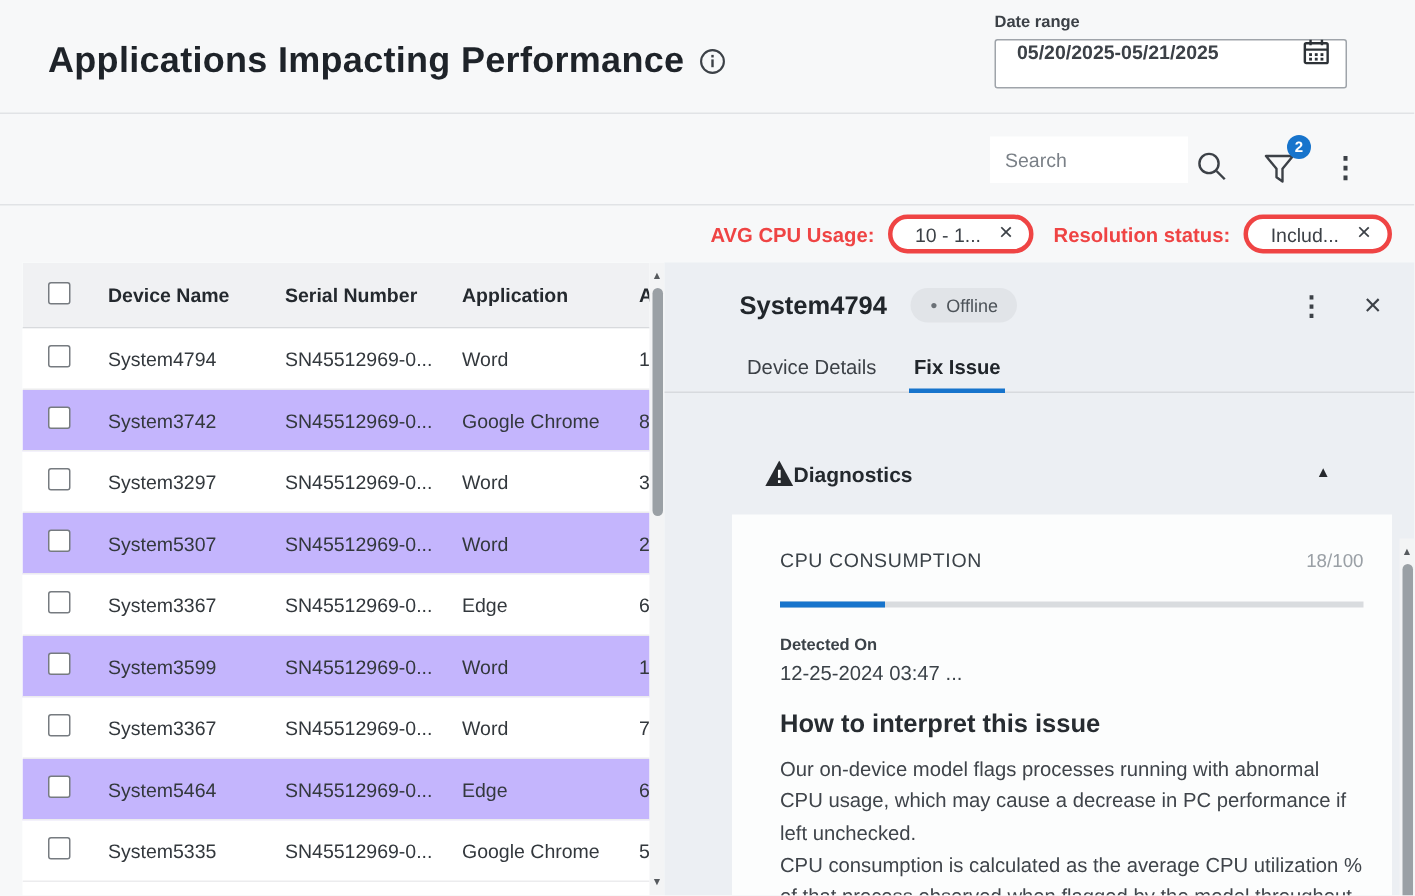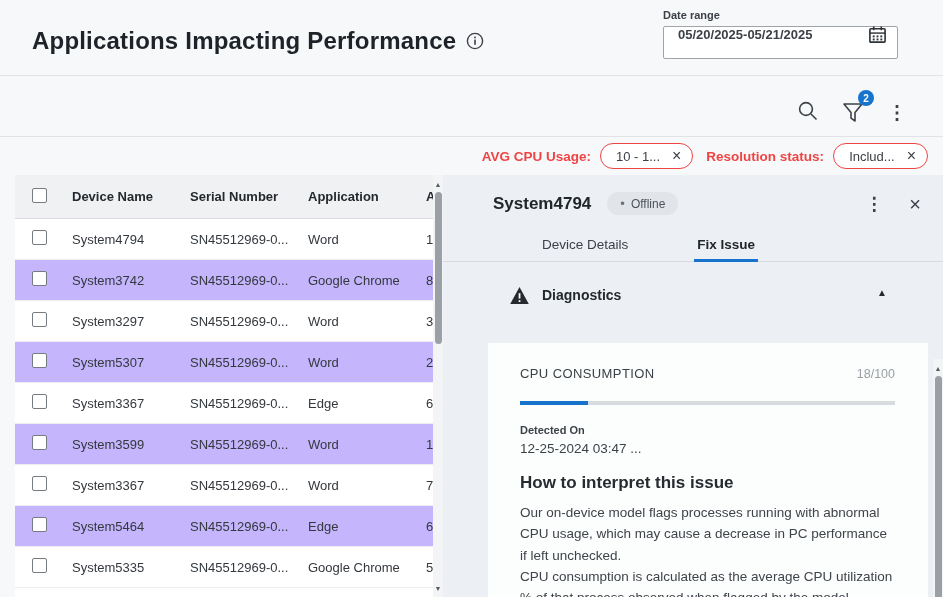--- a/index.html
+++ b/index.html
@@ -29,21 +29,21 @@
   .search-btn { left: 795px; top: 22px; width: 26px; height: 26px; }
   .filter-btn { left: 840px; top: 98px; width: 26px; height: 30px; top: 22px; }
   .filter-badge { position: absolute; top: -8px; right: -8px; width: 16px; height: 16px; border-radius: 50%;
     background: #1774cc; color: #fff; font-size: 10px; font-weight: 700; display: flex; align-items: center; justify-content: center; }
   .kebab-btn { left: 886px; top: 22px; width: 22px; height: 28px; font-size: 19px; color: #3c4147; font-weight: 700; letter-spacing: 0; }
 
   
   .chips-row { position: absolute; top: 137px; left: 0; right: 0; height: 38px;
     display: flex; align-items: center; justify-content: flex-end; gap: 9px; padding-right: 15px; }
   .chip-label { font-size: 13.5px; font-weight: 700; color: #ef4444; }
-  .chip { height: 26px; background: #fff; border: 1px solid #ef4444; border-radius: 14px;
+  .chip { height: 26px; background: #fff; border: 3px solid #ef4444; border-radius: 14px;
     display: flex; align-items: center; gap: 12px; padding: 0 11px 0 15px; font-size: 13px; color: #3c4147; cursor: pointer; }
   .chip-x { font-size: 16px; line-height: 1; color: #3c4147; cursor: pointer; }
 
   
   .table-wrap { position: absolute; left: 15px; top: 175px; width: 428px; bottom: 0; background: #fff; }
   .table-clip { position: absolute; left: 0; top: 0; width: 418px; bottom: 0; overflow: hidden; }
   .trow { display: flex; width: 530px; align-items: center; }
   .thead-row { height: 44px; background: #f0f1f3; border-bottom: 1px solid #d8dadd;
     font-size: 13px; font-weight: 700; color: #24292e; }
   .trow.data { height: 41px; background: #fff; border-bottom: 1px solid #ececee; font-size: 13px; color: #33383d; cursor: pointer; }
@@ -70,31 +70,31 @@
   .panel { position: absolute; left: 443px; top: 175px; right: 0; bottom: 0; background: #eceff3; }
   .panel-header { display: flex; align-items: center; padding: 17px 18px 0 50px; gap: 16px; }
   .panel-title { font-size: 17px; font-weight: 700; color: #21262b; }
   .status-pill { background: #e1e4e8; border-radius: 12px; height: 23px; padding: 0 13px;
     display: flex; align-items: center; gap: 6px; font-size: 12px; color: #4d5359; }
   .status-dot { font-size: 13px; color: #6b7177; line-height: 1; }
   .panel-kebab { margin-left: auto; font-size: 18px; font-weight: 700; color: #3c4147; cursor: pointer; padding: 0 6px; }
   .panel-close { font-size: 20px; color: #3c4147; cursor: pointer; padding: 0 4px; line-height: 1; }
 
   .tabs { display: flex; gap: 25px; padding-left: 55px; border-bottom: 1px solid #d7dade; margin-top: 12px; height: 35px; }
-  .tab { position: relative; font-size: 13.5px; color: #3c4147; display: flex; align-items: center; cursor: pointer; margin-left: 44px; }
+  .tab { position: relative; font-size: 13.5px; color: #3c4147; display: flex; align-items: center; cursor: pointer; }
   .tab.active { font-weight: 700; color: #21262b; }
   .tab.active::after { content: ""; position: absolute; left: -3px; right: -3px; bottom: -1px; height: 3px; background: #1774cc; }
 
   .panel-content { position: absolute; top: 92px; left: 0; right: 0; bottom: 0; overflow: hidden; }
-  .diag-row { display: flex; align-items: flex-start; gap: 13px; margin: 20px 56px 0 67px; cursor: pointer; }
+  .diag-row { display: flex; align-items: center; margin: 40px 56px 0 67px; cursor: pointer; }
   .diag-title { font-size: 14px; font-weight: 600; color: #24292e; }
   .diag-caret { margin-left: auto; font-size: 10px; color: #26292d; cursor: pointer; }
 
   .card { position: absolute; left: 45px; right: 15px; top: 76px; bottom: 0; background: #fcfdfd;
-    padding: 23px 33px 0 32px; }
+    padding: 23px 19px 0 32px; }
   .metric-row { display: flex; justify-content: space-between; align-items: center; }
   .metric-name { font-size: 13px; letter-spacing: 0.4px; color: #3b4248; }
   .metric-score { font-size: 12.5px; color: #9aa0a6; }
   .progress { margin-top: 20px; height: 4px; background: #d9dcdf; }
   .progress-fill { height: 100%; background: #1774cc; }
   .detected-label { margin-top: 19px; font-size: 11px; font-weight: 700; color: #3b4248; }
   .detected-value { margin-top: 5px; font-size: 13.5px; color: #3b4248; }
   .interpret-title { margin: 17px 0 9px 0; font-size: 17px; font-weight: 600; color: #272c31; }
   .interpret-text { margin: 0; font-size: 13.5px; line-height: 1.58; color: #3f444a; }
 
@@ -135,20 +135,21 @@
               <rect x="9" y="14.2" width="2" height="2"></rect>
               <rect x="13" y="14.2" width="2" height="2"></rect>
           </g>
         </svg>
       </span>
     </div>
   </div>
 </header>
 
 <div class="toolbar">
+  <input class="search-input" type="text" placeholder="Search" style="">
   <span class="icon-btn search-btn">
     <svg class="stroke-icon" width="24" height="24" viewBox="0 0 24 24">
       <circle cx="10" cy="10" r="6.4"></circle>
       <line x1="15" y1="15" x2="20.5" y2="20.5"></line>
     </svg>
   </span>
   <span class="icon-btn filter-btn" style="position:absolute;">
     <svg class="stroke-icon" width="22" height="24" viewBox="0 0 22 24">
       <path d="M2 3 H20 L13 11.5 V20 L9 17.2 V11.5 Z" stroke-linejoin="round"></path>
     </svg>

